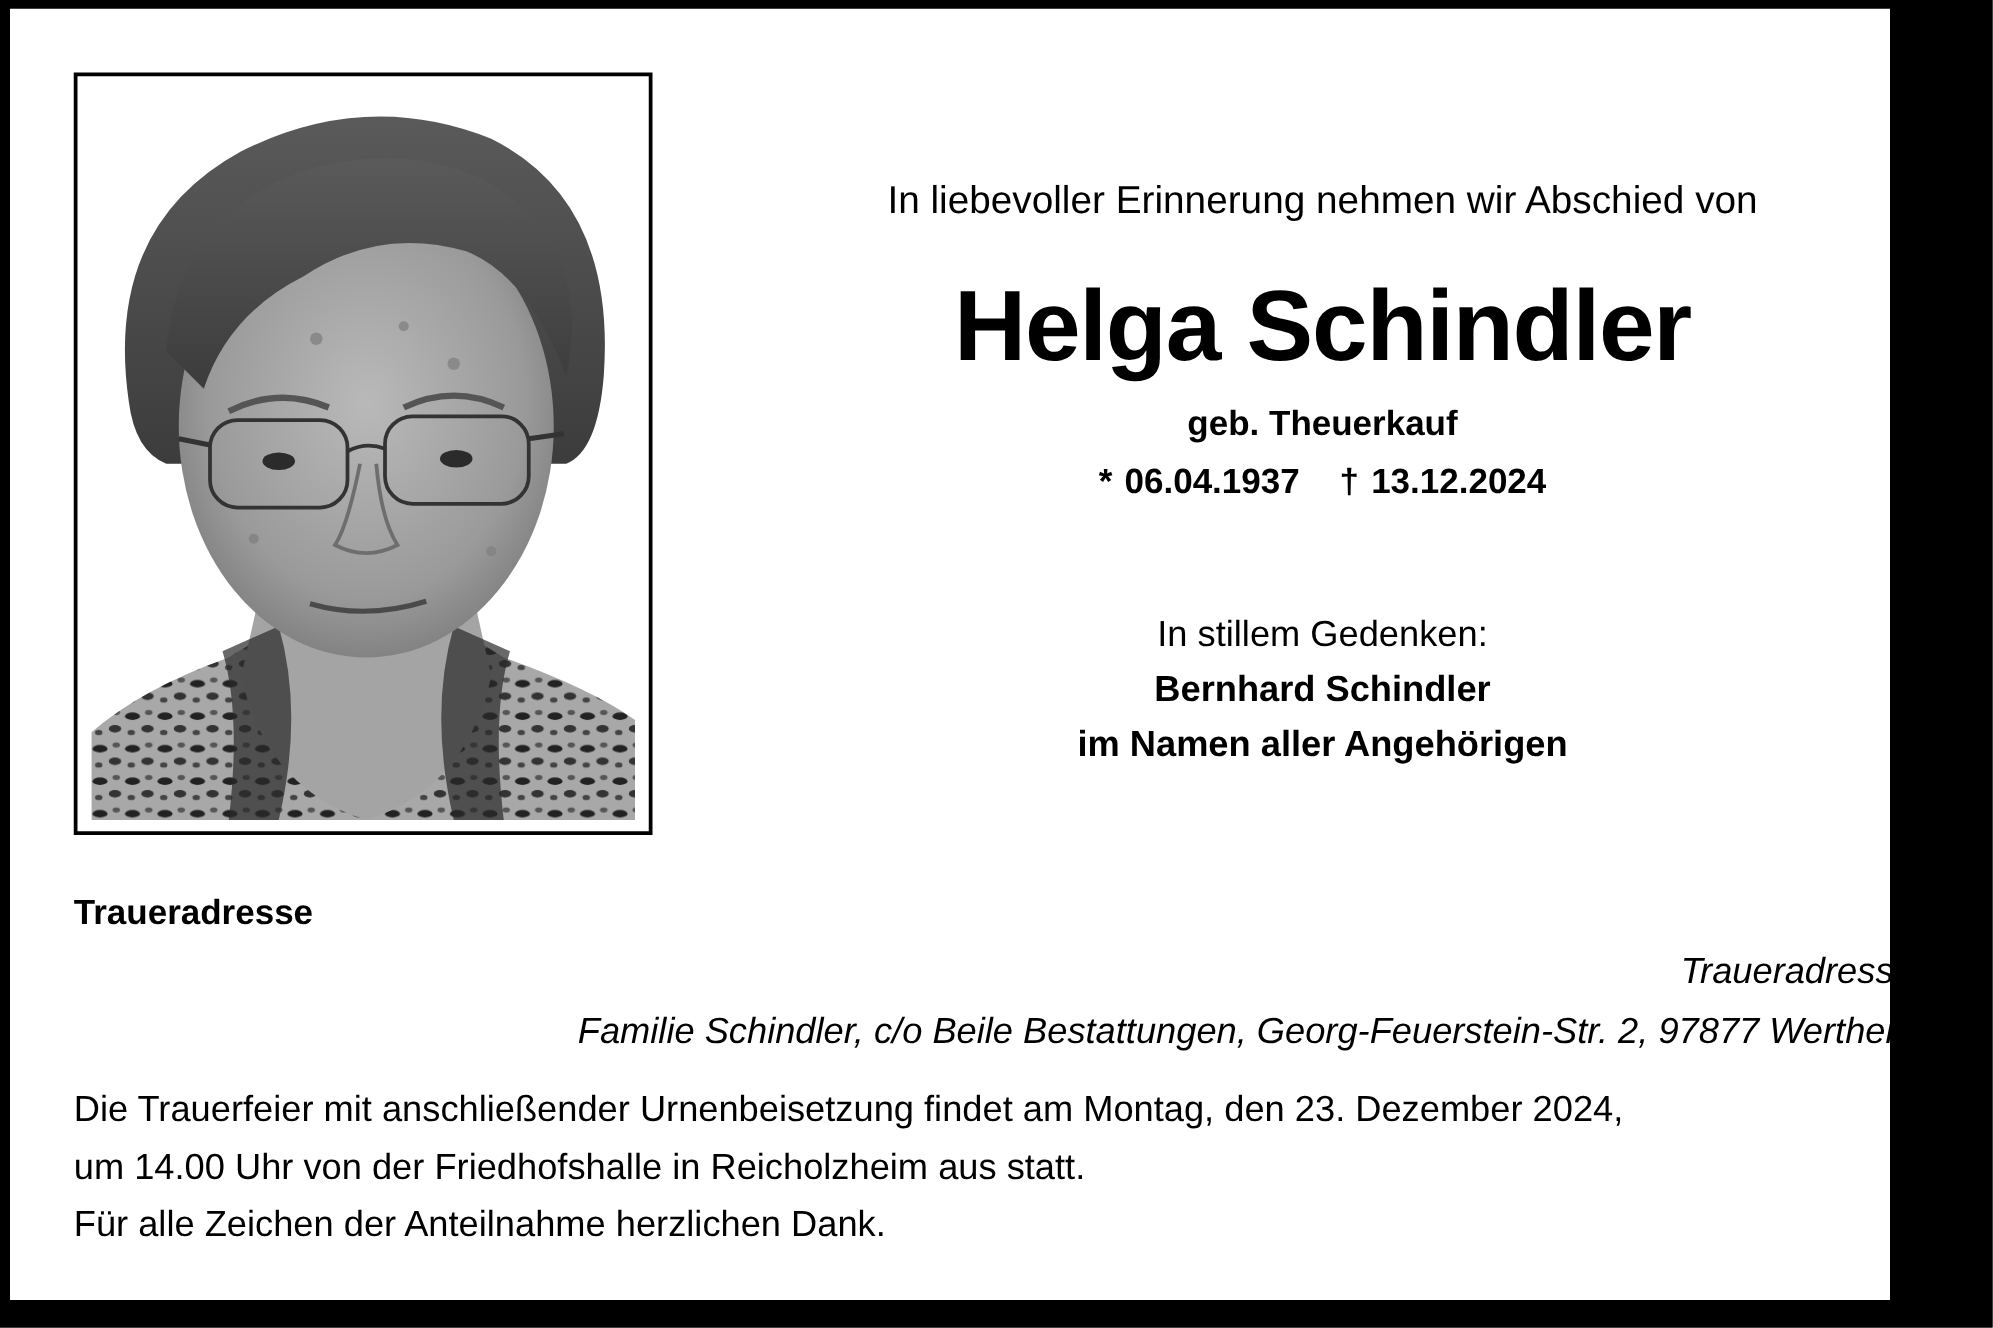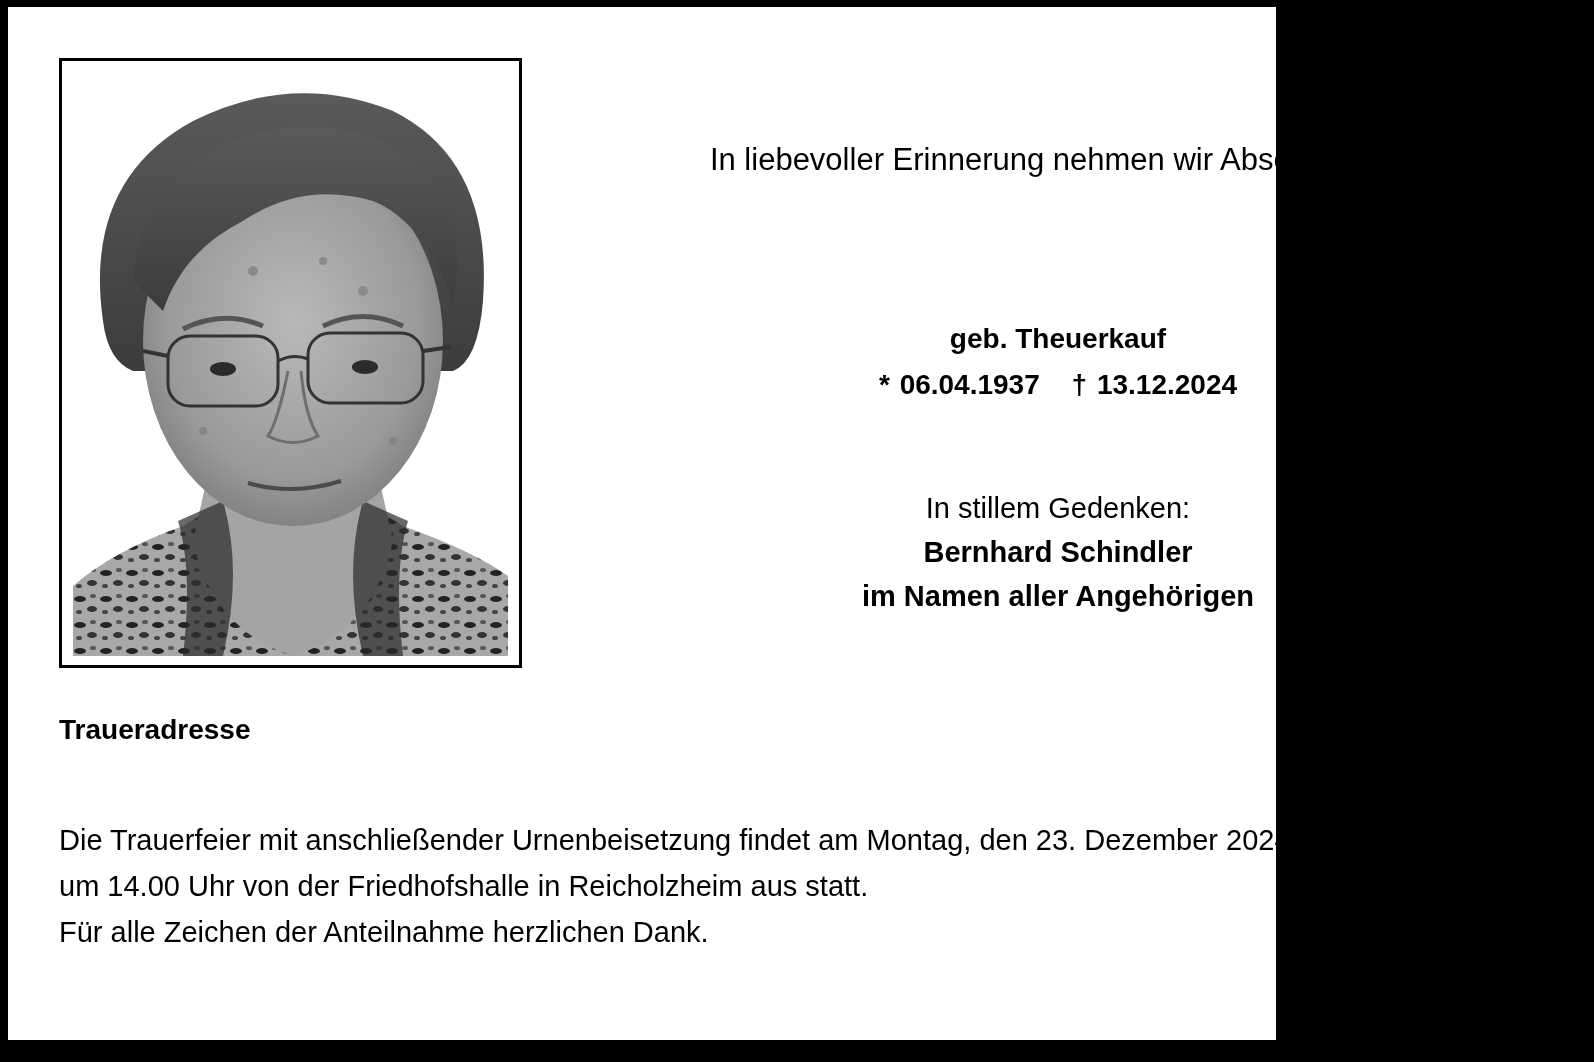--- a/index.html
+++ b/index.html
@@ -12,21 +12,21 @@
       height: 1062px;
       position: relative;
       overflow: hidden;
       font-family: "Liberation Sans", "DejaVu Sans", sans-serif;
       color: #000;
     }
     .sheet {
       position: absolute;
       left: 8px;
       top: 7px;
-      width: 1268px;
+      width: 1504px;
       height: 1033px;
       background: #fff;
     }
     .photo-frame {
       position: absolute;
       left: 51px;   
       top: 51px;    
       width: 457px;
       height: 604px;
       border: 3px solid #000;
@@ -179,39 +179,41 @@
         <circle cx="250" cy="190" r="4" fill="#8a8a8a"></circle>
         <circle cx="290" cy="220" r="5" fill="#8a8a8a"></circle>
         <circle cx="130" cy="360" r="4" fill="#858585"></circle>
         <circle cx="320" cy="370" r="4" fill="#858585"></circle>
       </svg>
     </div>
   </div>
 
   <div class="header-block intro">In liebevoller Erinnerung nehmen wir Abschied von</div>
 
+  <div class="header-block name">Helga Schindler</div>
 
   <div class="header-block maiden">geb. Theuerkauf</div>
 
   <div class="header-block dates">
     <span>*</span>
     <span>06.04.1937</span><span class="gap"></span>
     <span>†</span>
     <span>13.12.2024</span>
   </div>
 
   <div class="header-block memory">In stillem Gedenken:</div>
 
   <div class="header-block mourner">Bernhard Schindler</div>
 
   <div class="header-block mourner-sub">im Namen aller Angehörigen</div>
 
   <div class="footer">
     <div class="place">Traueradresse</div>
     <div class="address-label">Traueradresse:</div>
+    <div class="address">Familie Schindler, c/o Beile Bestattungen, Georg-Feuerstein-Str. 2, 97877 Wertheim</div>
     <div class="ceremony">
       <div>Die Trauerfeier mit anschließender Urnenbeisetzung findet am Montag, den 23. Dezember 2024,</div>
       <div>um 14.00 Uhr von der Friedhofshalle in Reicholzheim aus statt.</div>
       <div>Für alle Zeichen der Anteilnahme herzlichen Dank.</div>
     </div>
   </div>
 
 </div>
 
 </body></html>

